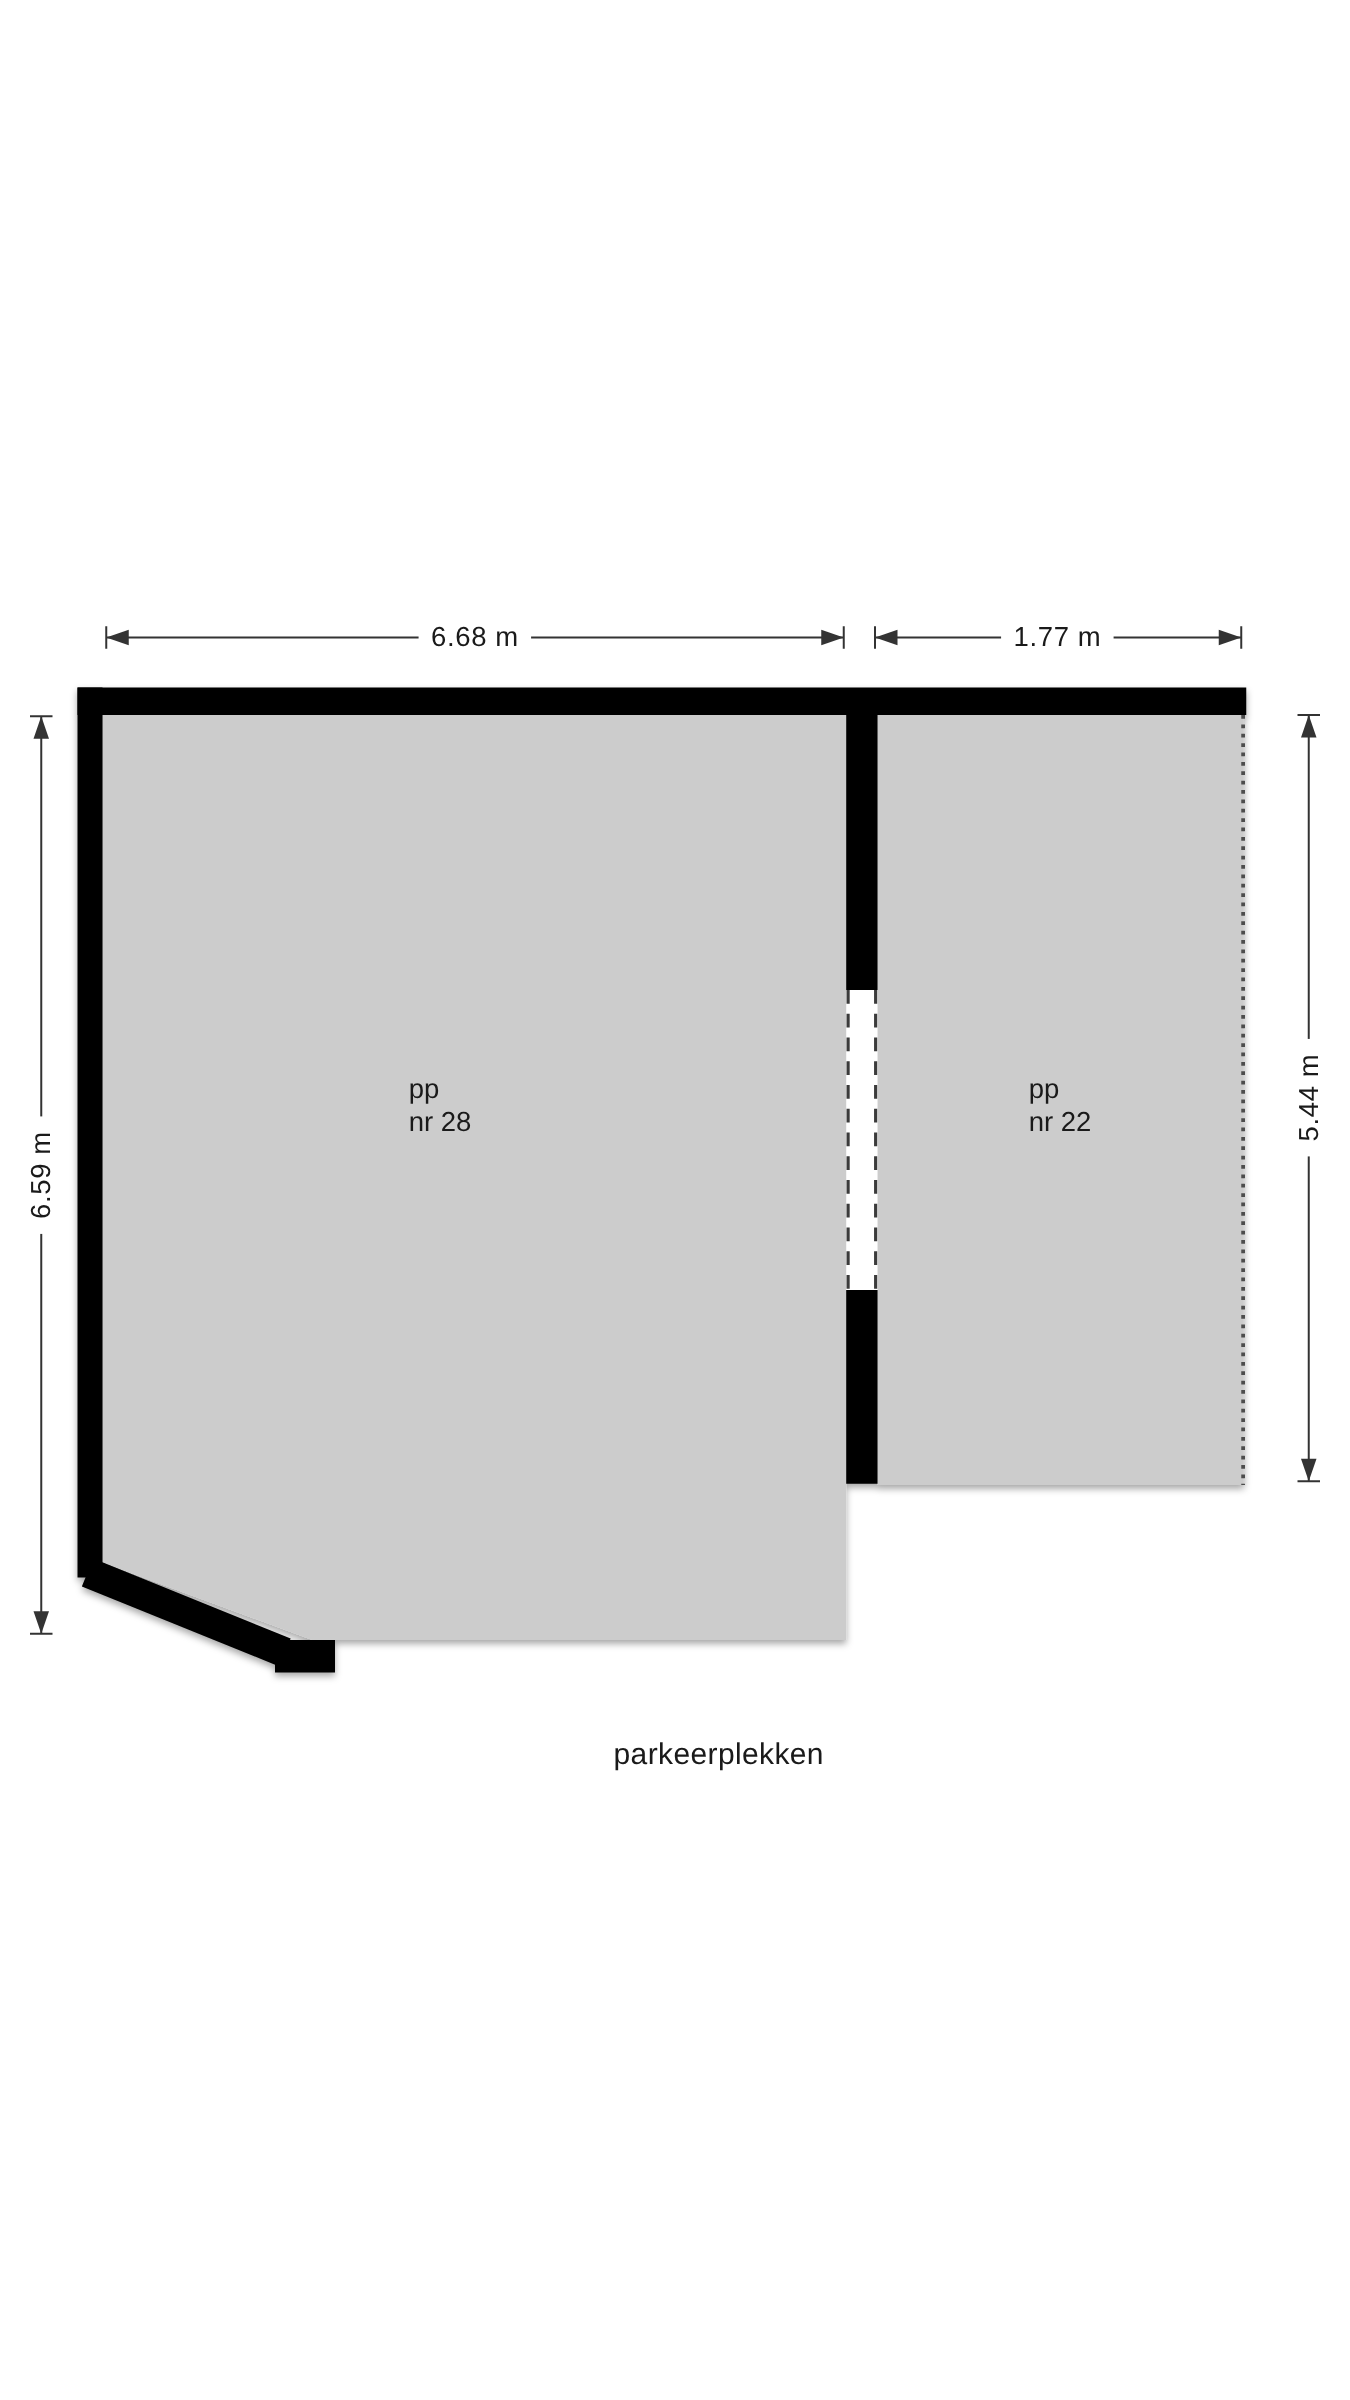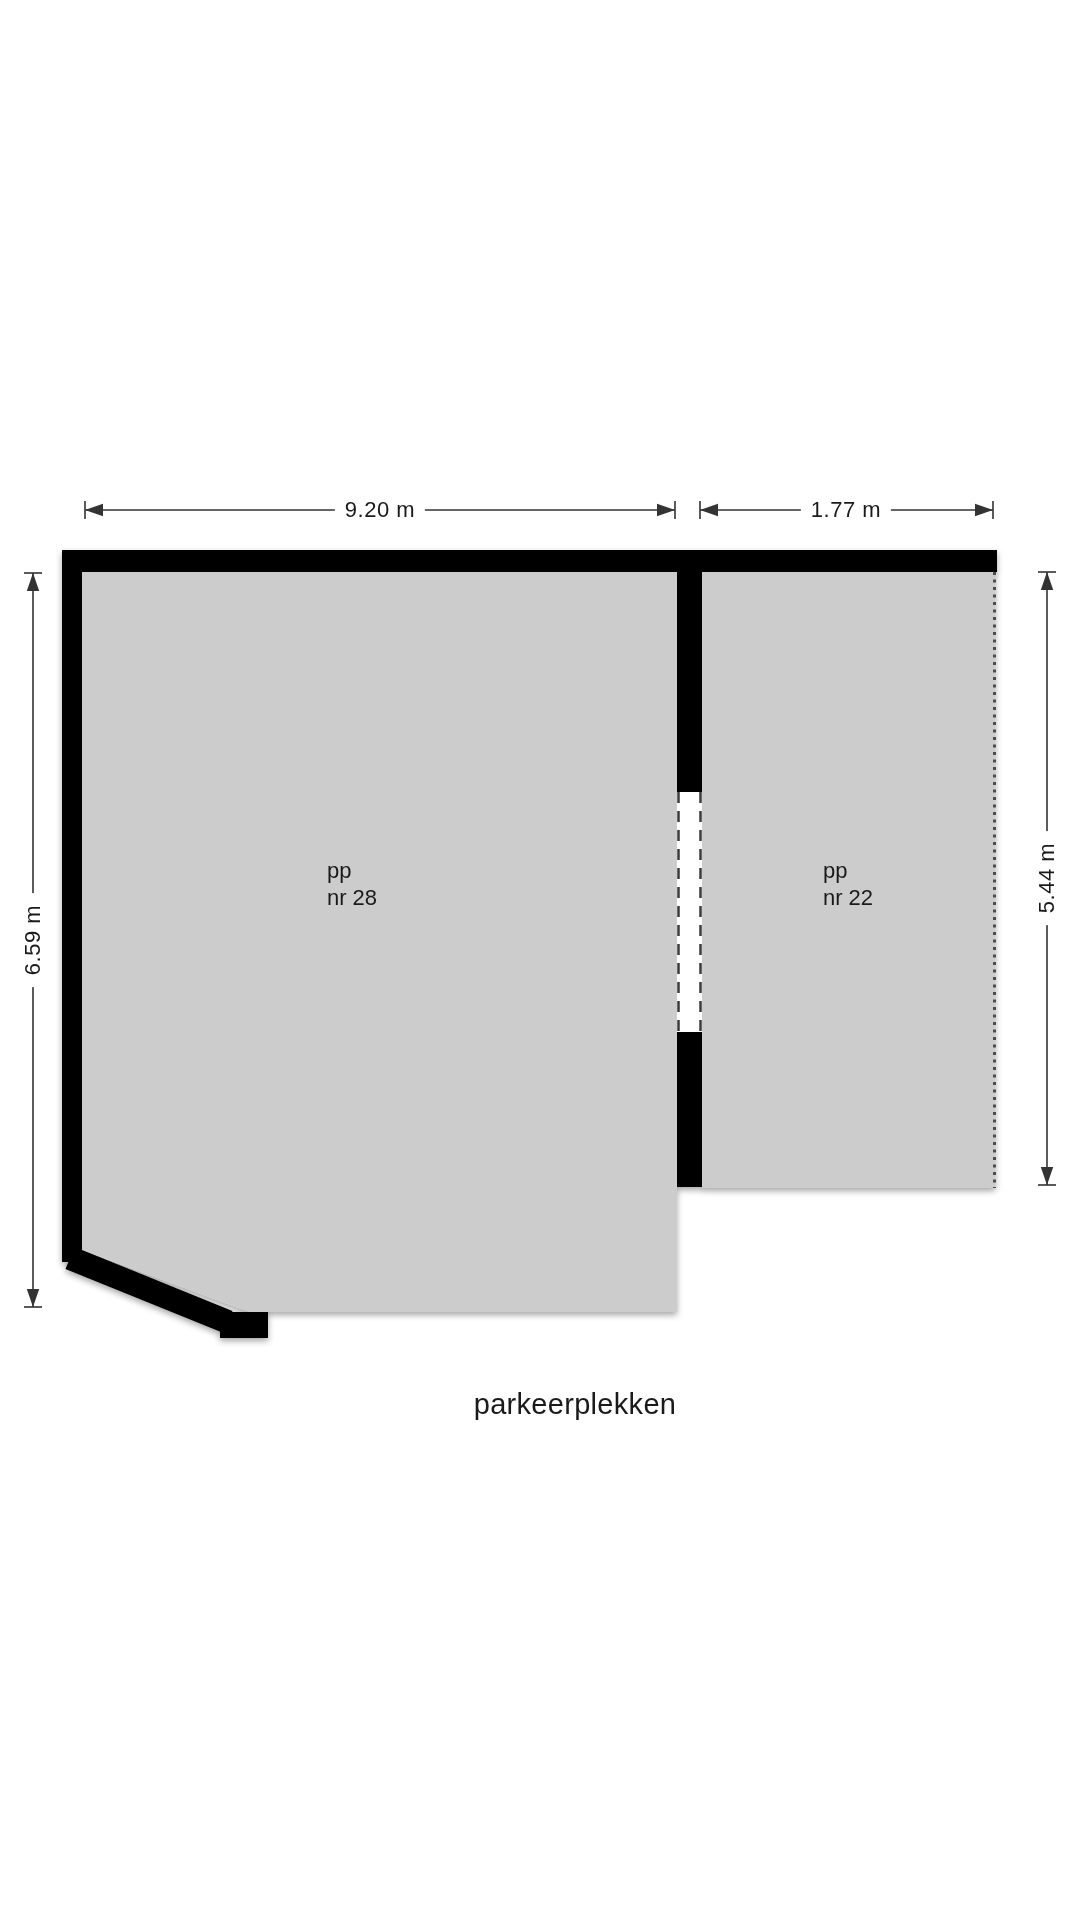--- a/index.html
+++ b/index.html
@@ -27,21 +27,21 @@
   .dim-label.vert{
     transform:translate(-50%,-50%) rotate(-90deg);
     padding:0 12px;
   }
   .room-label{
     font-size:22px;
     line-height:27px;
     text-align:left;
   }
   .caption{
-    font-size:29px;
+    font-size:24px;
     letter-spacing:0.3px;
   }
 </style>
 </head>
 <body>
 
 <div class="stage">
 
   <svg width="1080" height="1920" viewBox="0 0 1080 1920">
 
@@ -102,21 +102,21 @@
       <g>
         <line x1="1047" y1="572" x2="1047" y2="1185"></line>
         <path d="M1047,572 L1040.8,590 L1053.2,590 Z" stroke="none"></path>
         <path d="M1047,1185 L1040.8,1167 L1053.2,1167 Z" stroke="none"></path>
         <line x1="1038" y1="572" x2="1056" y2="572"></line>
         <line x1="1038" y1="1185" x2="1056" y2="1185"></line>
       </g>
     </g>
   </svg>
 
-  <div class="label dim-label" style="left:380px;top:510px;">9.20 m</div>
+  <div class="label dim-label" style="left:380px;top:510px;">6.68 m</div>
 
   <div class="label dim-label" style="left:846px;top:510px;">1.77 m</div>
 
   <div class="label dim-label vert" style="left:33px;top:940px;">6.59 m</div>
 
   <div class="label dim-label vert" style="left:1047px;top:878px;">5.44 m</div>
 
   <div class="label room-label" style="left:352px;top:884px;">
     <div>pp</div>
     <div>nr 28</div>

